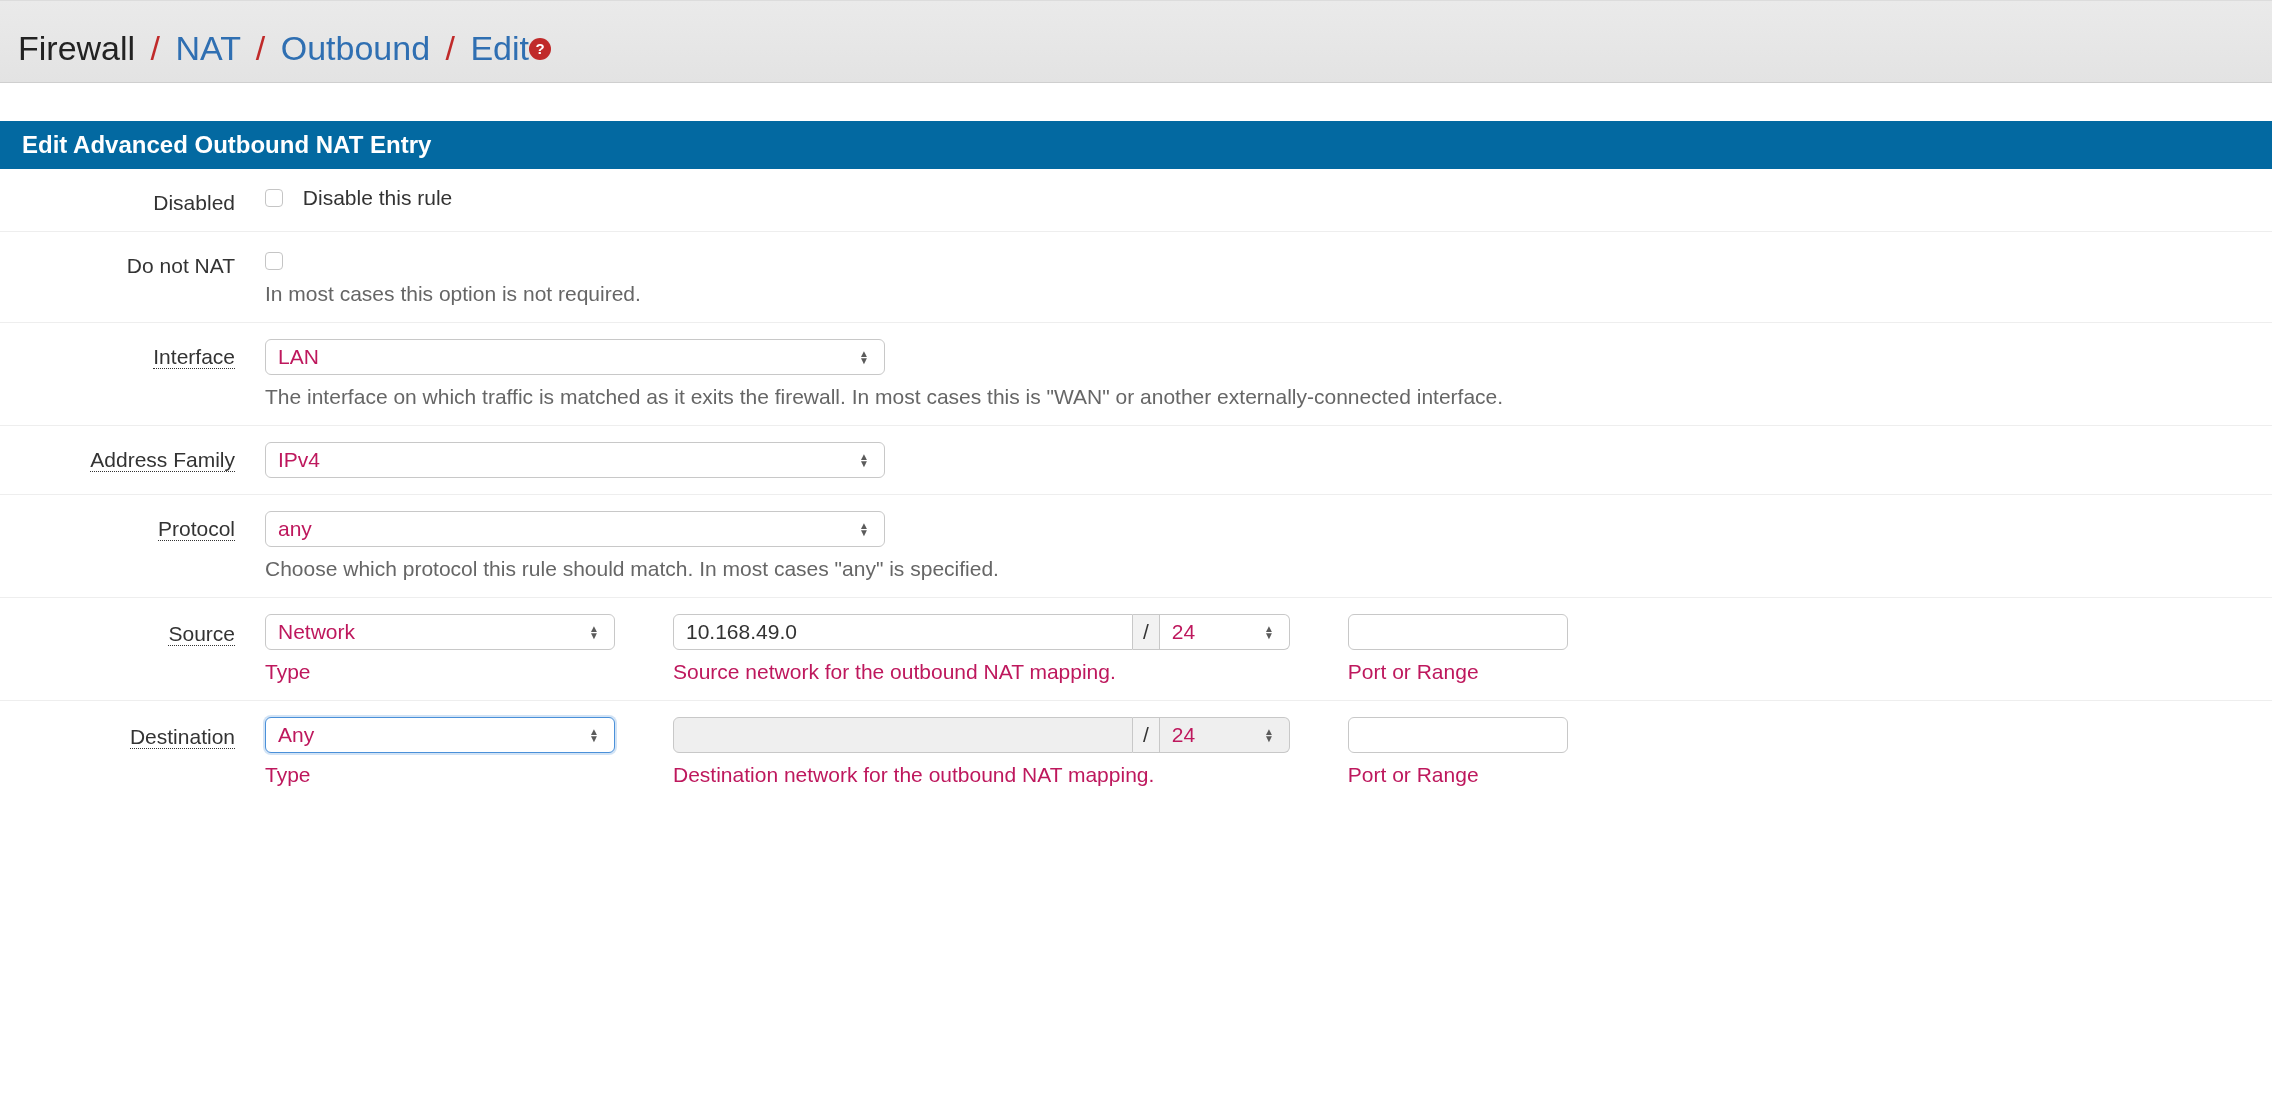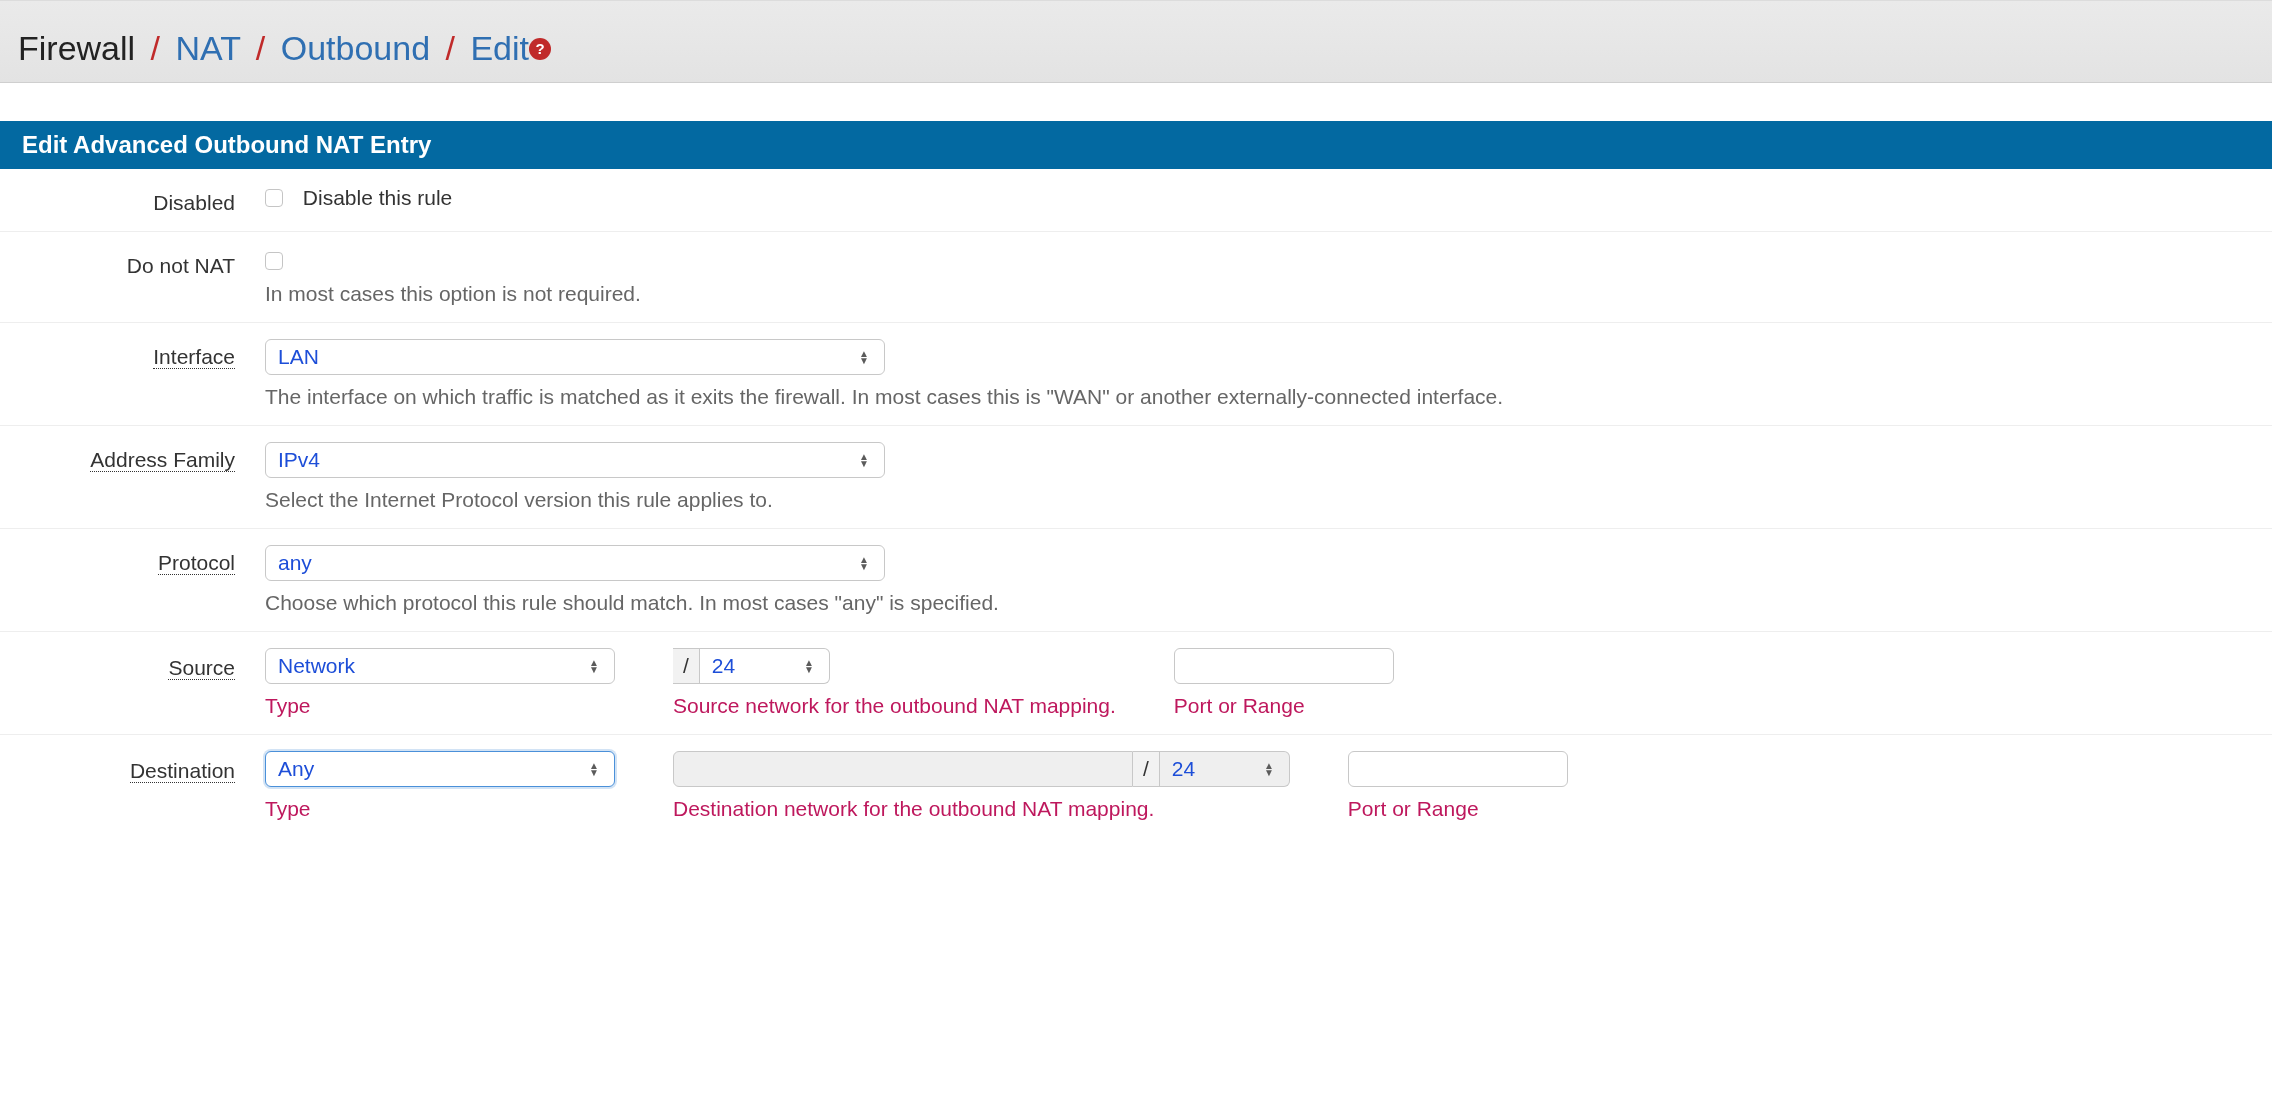--- a/index.html
+++ b/index.html
@@ -72,21 +72,21 @@
       width: 620px;
       height: 36px;
       border: 1px solid #c8c8c8;
       border-radius: 6px;
       background: #fff;
       display: flex; align-items: center; justify-content: space-between;
       padding: 0 12px;
       cursor: pointer;
     }
     .select.focused { border-color: #4a90d9; box-shadow: 0 0 0 2px rgba(74,144,217,.25); }
-    .select .value { color: #1d4ed8; }
+    .select .value { color: #be185d; }
     .select .spinner {
       width: 16px; display: flex; flex-direction: column; align-items: center; gap: 0px; line-height: 7px; font-size: 10px; color: #5b5b5b;
     }
 
     .addr-row { display: flex; align-items: flex-start; gap: 58px; }
     .addr-col .select.small { width: 350px; }
     .text-input {
       height: 36px; border: 1px solid #c8c8c8; border-radius: 6px; padding: 0 12px; background: #fff;
       font-size: 21px; color: #333;
     }
@@ -155,21 +155,20 @@
 <div class="form-row">
   <div class="form-label-cell"><span class="label-underline">Address Family</span></div>
   <div class="form-ctrl-cell">
     <div class="select">
       <span class="value">IPv4</span>
       <span class="spinner">
           <span>▲</span>
           <span>▼</span>
         </span>
     </div>
-    <div class="help-text">Select the Internet Protocol version this rule applies to.</div>
   </div>
 </div>
 
 <div class="form-row">
   <div class="form-label-cell"><span class="label-underline">Protocol</span></div>
   <div class="form-ctrl-cell">
     <div class="select">
       <span class="value">any</span>
       <span class="spinner">
           <span>▲</span>
@@ -189,20 +188,21 @@
           <span class="value">Network</span>
           <span class="spinner">
               <span>▲</span>
               <span>▼</span>
             </span>
         </div>
         <div class="sub-caption">Type</div>
       </div>
       <div class="addr-col">
         <div class="net-group">
+          <input class="text-input net-input" value="10.168.49.0" style="">
           <span class="slash-addon">/</span>
           <div class="select mask-select">
             <span class="value">24</span>
             <span class="spinner">
                 <span>▲</span>
                 <span>▼</span>
               </span>
           </div>
         </div>
         <div class="sub-caption">Source network for the outbound NAT mapping.</div>

